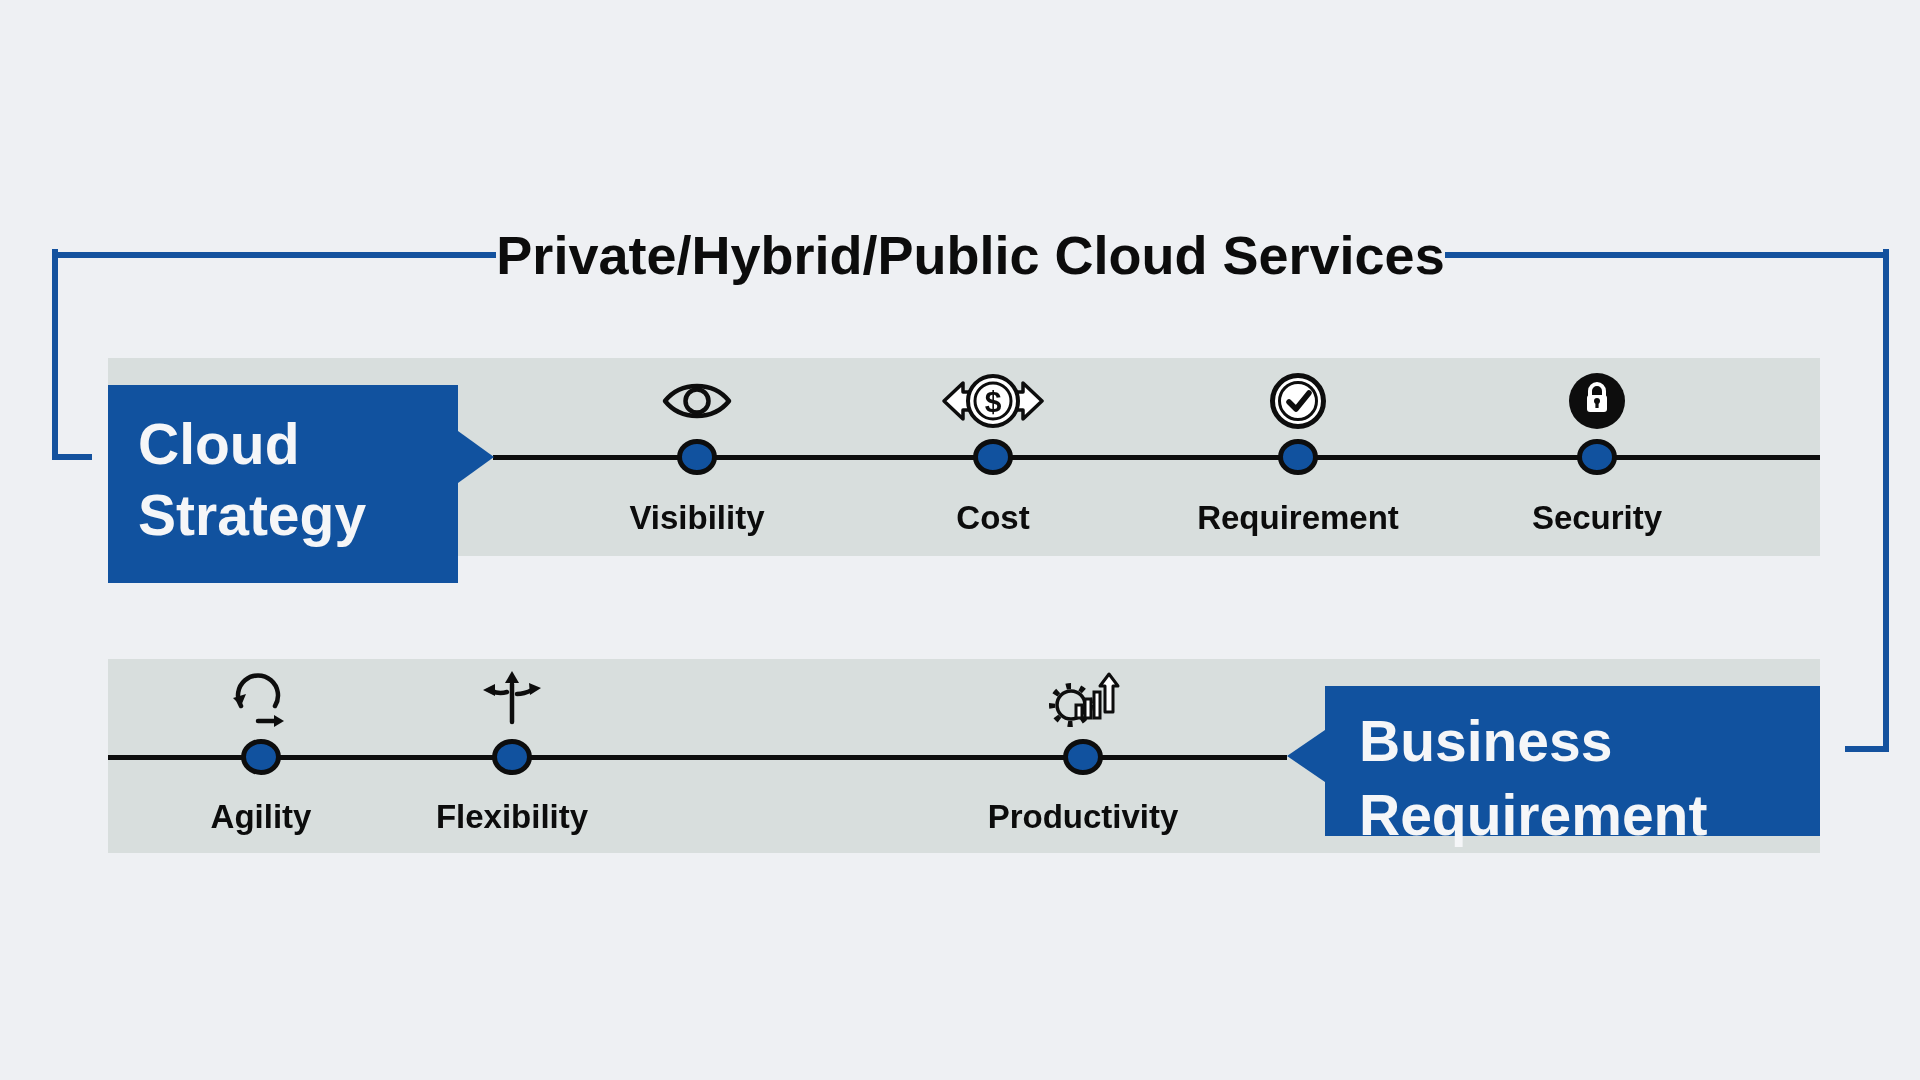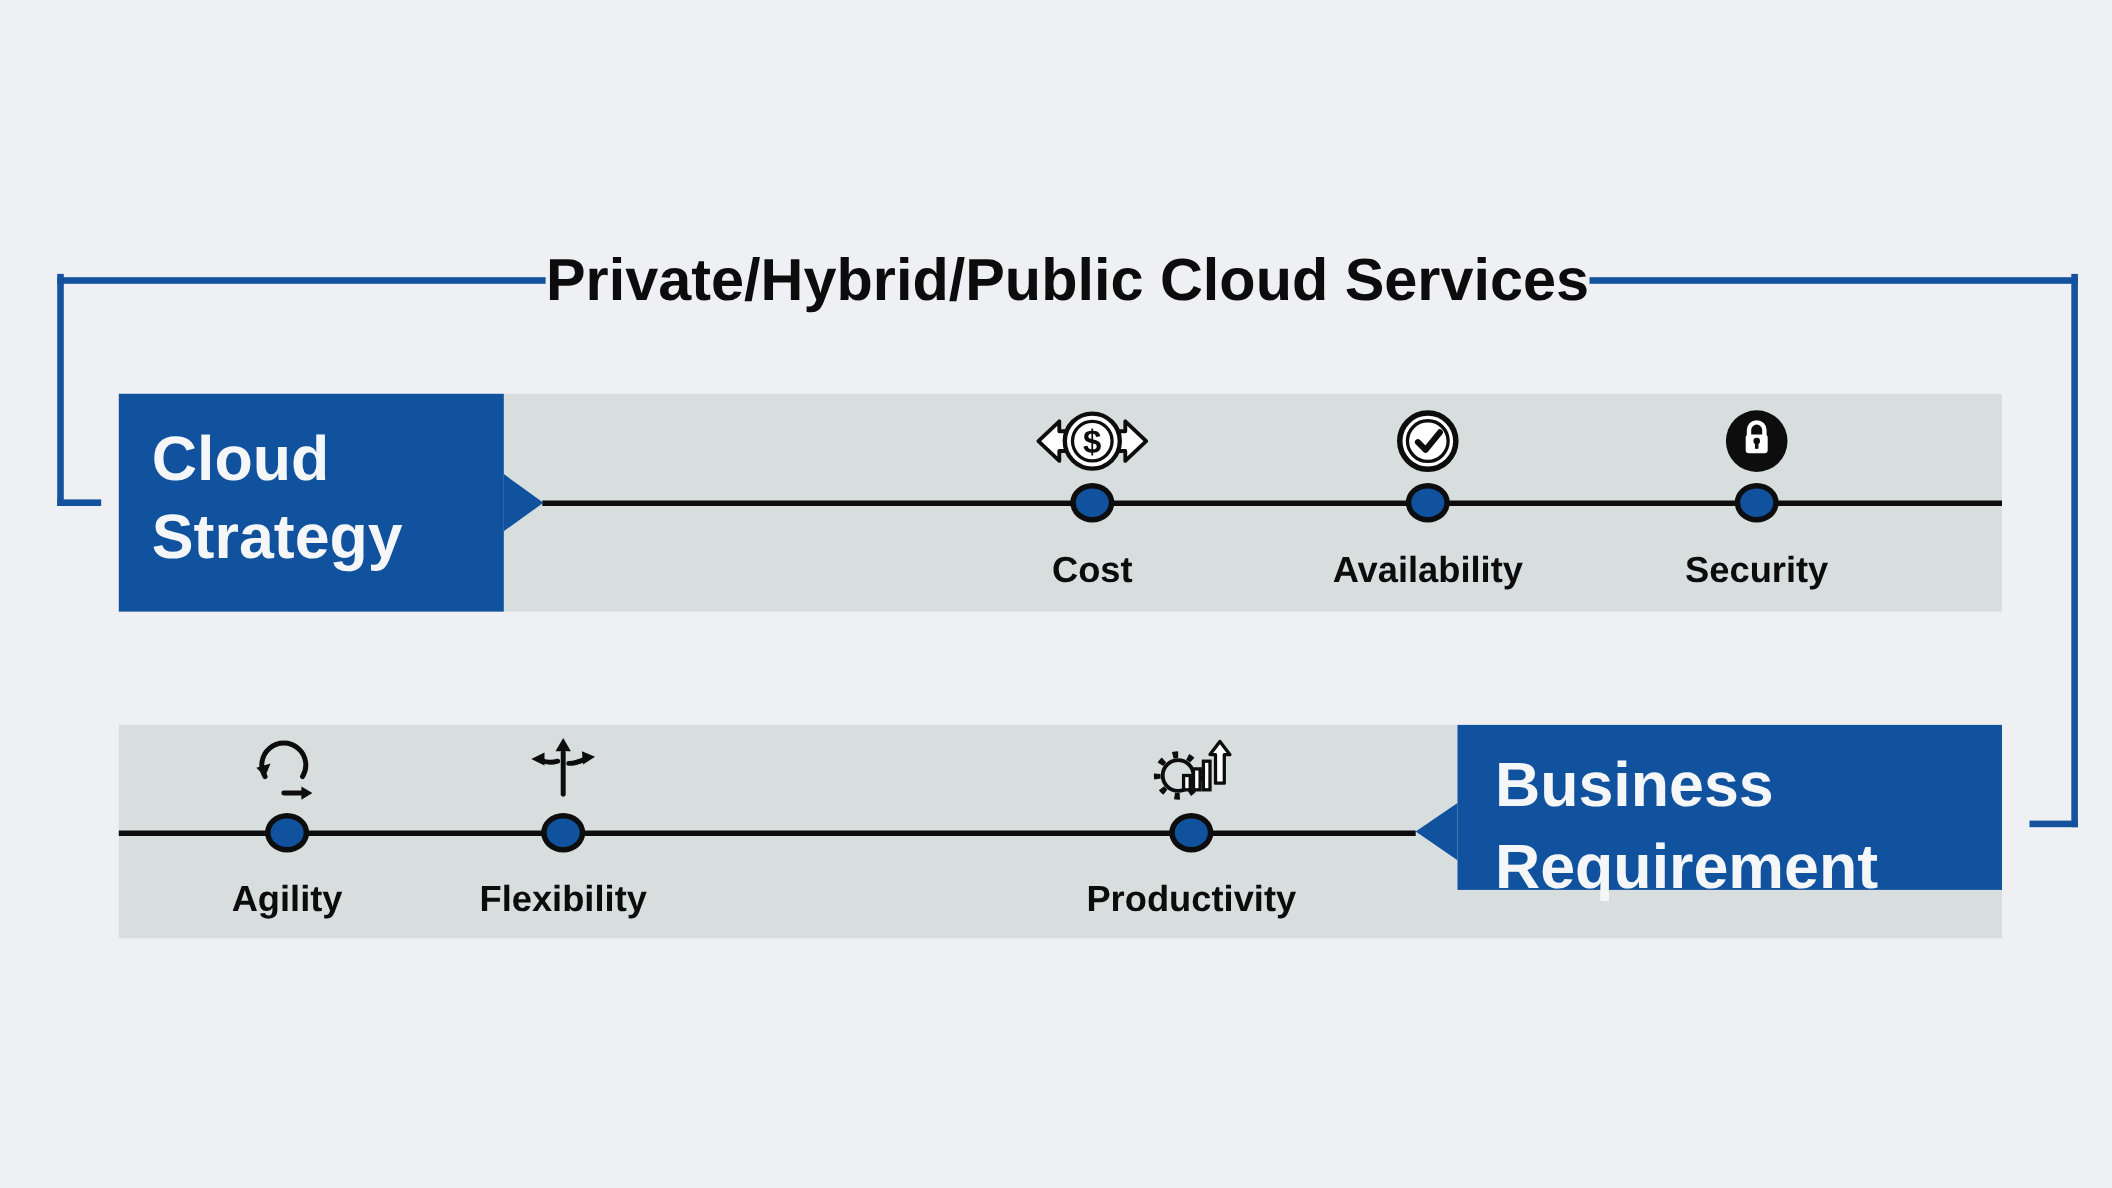--- a/index.html
+++ b/index.html
@@ -23,21 +23,21 @@
   .br-v{left:1883px;top:249px;width:6px;height:503px;}
   .br-foot{left:1845px;top:746px;width:44px;height:6px;}
   
   .band{position:absolute;left:108px;width:1712px;background:#d8dedd;}
   .band-top{top:358px;height:198px;}
   .band-bottom{top:659px;height:194px;}
   .timeline{position:absolute;height:5px;background:#0d0d0d;}
   .timeline-top{left:385px;top:97px;width:1327px;}
   .timeline-bottom{left:0px;top:96px;width:1179px;}
   
-  .blue-box{position:absolute;background:#11529f;color:#f5f6f8;}
+  .blue-box{position:absolute;background:#11529f;color:#f5f6f8;margin-top:27px;}
   .cloud-box{left:0;top:0;width:350px;height:198px;}
   .cloud-box .box-label{padding:24px 0 0 30px;font-size:57px;font-weight:700;line-height:71px;}
   .cloud-arrow{position:absolute;left:350px;top:73px;width:0;height:0;
     border-top:26px solid transparent;border-bottom:26px solid transparent;
     border-left:36px solid #11529f;}
   .biz-box{left:1217px;top:0;width:495px;height:150px;}
   .biz-box .box-label{padding:18px 0 0 34px;font-size:57px;font-weight:700;line-height:74px;}
   .biz-arrow{position:absolute;left:1179px;top:71px;width:0;height:0;
     border-top:26px solid transparent;border-bottom:26px solid transparent;
     border-right:38px solid #11529f;}
@@ -73,20 +73,30 @@
   <div class="bracket-seg br-foot"></div>
 
   <div class="band band-top">
     <div class="timeline timeline-top"></div>
 
     <div class="blue-box cloud-box">
       <div class="box-label">Cloud Strategy</div>
     </div>
     <div class="cloud-arrow"></div>
 
+    <div class="item" style="left:589px">
+      <div class="icon-wrap">
+        <svg width="72" height="48" viewBox="0 0 72 48">
+          <path class="stroke" d="M4 24 C 20 4 52 4 68 24 C 52 44 20 44 4 24 Z"></path>
+          <circle class="stroke" cx="36" cy="24" r="11.5"></circle>
+        </svg>
+      </div>
+      <div class="node"></div>
+      <div class="item-label">Visibility</div>
+    </div>
 
     <div class="item" style="left:885px">
       <div class="icon-wrap">
         <svg width="104" height="60" viewBox="0 0 104 60">
           <path d="M3 30 L22 12 L22 21 L34 21 L34 39 L22 39 L22 48 Z" fill="#ffffff" stroke="#0d0d0d" stroke-width="3.5" stroke-linejoin="round"></path>
           <path d="M101 30 L82 12 L82 21 L70 21 L70 39 L82 39 L82 48 Z" fill="#ffffff" stroke="#0d0d0d" stroke-width="3.5" stroke-linejoin="round"></path>
           <circle cx="52" cy="30" r="25" fill="#ffffff" stroke="#0d0d0d" stroke-width="4"></circle>
           <circle cx="52" cy="30" r="18" fill="#ffffff" stroke="#0d0d0d" stroke-width="3"></circle>
           <text x="52" y="41" text-anchor="middle" font-size="30" font-weight="bold" fill="#0d0d0d">$</text>
         </svg>
@@ -97,21 +107,21 @@
 
     <div class="item" style="left:1190px">
       <div class="icon-wrap">
         <svg width="58" height="58" viewBox="0 0 58 58">
           <circle cx="29" cy="29" r="25.5" fill="#ffffff" stroke="#0d0d0d" stroke-width="5"></circle>
           <circle cx="29" cy="29" r="18.5" fill="#ffffff" stroke="#0d0d0d" stroke-width="3"></circle>
           <path class="stroke" style="stroke-width:5.5" d="M20 30 l7 7 l13 -16"></path>
         </svg>
       </div>
       <div class="node"></div>
-      <div class="item-label">Availability</div>
+      <div class="item-label">Requirement</div>
     </div>
 
     <div class="item" style="left:1489px">
       <div class="icon-wrap">
         <svg width="58" height="58" viewBox="0 0 58 58">
           <circle cx="29" cy="29" r="28" fill="#0d0d0d"></circle>
           <path d="M22 25 v-6 a7 7 0 0 1 14 0 v6" fill="none" stroke="#ffffff" stroke-width="4"></path>
           <rect x="19" y="23" width="20" height="17" rx="3" fill="#ffffff"></rect>
           <circle cx="29" cy="29" r="3" fill="#0d0d0d"></circle>
           <rect x="27.4" y="30" width="3.2" height="6" fill="#0d0d0d"></rect>

